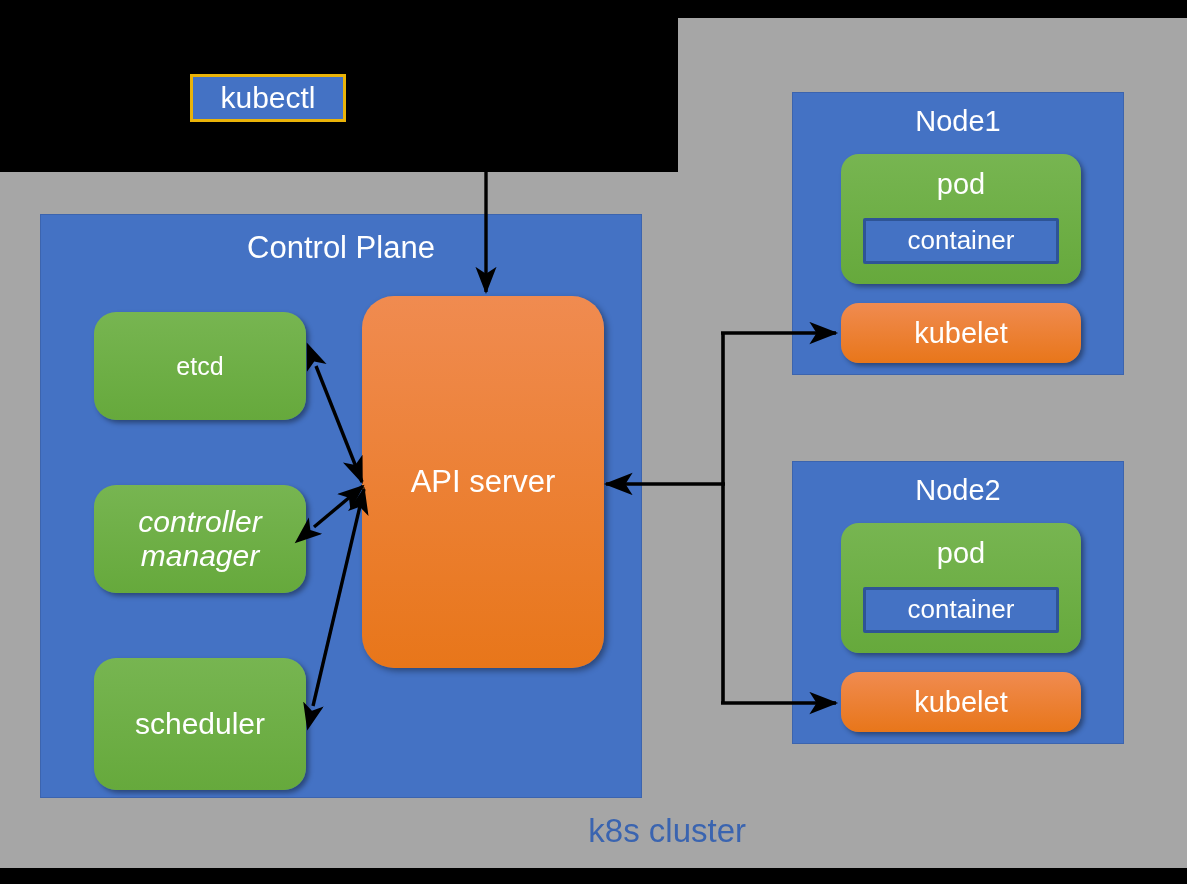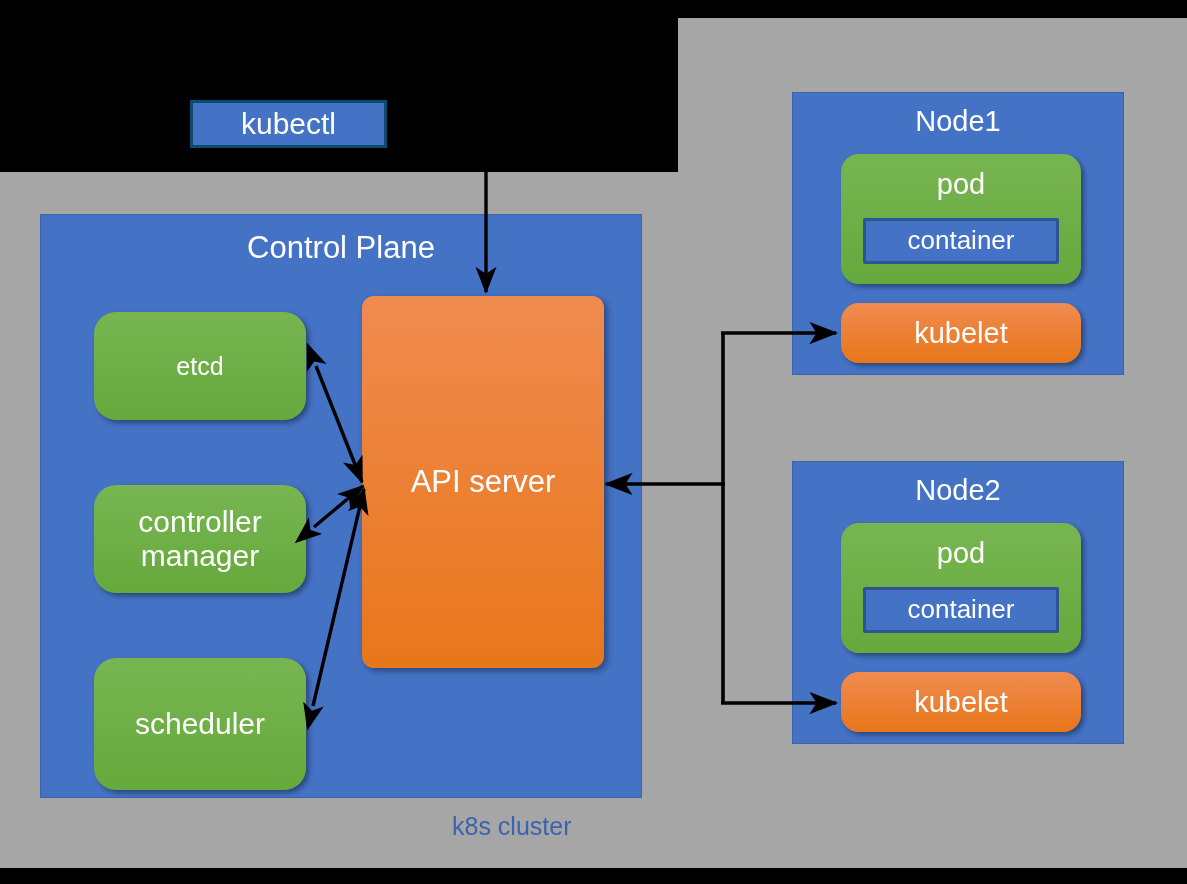--- a/index.html
+++ b/index.html
@@ -42,26 +42,25 @@
     align-items: center;
     justify-content: center;
     color: #FFFFFF;
     text-align: center;
     line-height: 1.12;
   }
 
   .kubectl-box {
     left: 190px;
     top: 74px;
-    width: 197px;
+    width: 156px;
     height: 48px;
     background: #4472C4;
-    border: 3px solid #0c4a6e;
+    border: 3px solid #eab308;
     font-size: 30px;
-    margin-top: 26px;
   }
 
   .control-plane {
     left: 40px;
     top: 214px;
     width: 602px;
     height: 584px;
     background: #4472C4;
     border: 1px solid #3C64AE;
     align-items: flex-start;
@@ -85,30 +84,30 @@
 
   .green-box {
     background: linear-gradient(180deg, #77B551 0%, #66A93C 100%);
     border-radius: 22px;
     box-shadow: 3px 3px 5px rgba(0,0,0,0.38);
     font-size: 29px;
   }
   .green-box.rounded-sm { border-radius: 18px; }
 
   .etcd-box       { left: 94px;  top: 312px; width: 212px; height: 108px; font-size: 25px; }
-  .ctrlmgr-box    { left: 94px;  top: 485px; width: 212px; height: 108px; font-size: 30px; }
+  .ctrlmgr-box    { left: 94px;  top: 485px; width: 212px; height: 108px; font-size: 30px; font-style: italic; }
   .scheduler-box  { left: 94px;  top: 658px; width: 212px; height: 132px; font-size: 30px; }
 
   .api-box {
     left: 362px;
     top: 296px;
     width: 242px;
     height: 372px;
     background: linear-gradient(180deg, #F08B50 0%, #E8761A 100%);
-    border-radius: 12px;
+    border-radius: 32px;
     box-shadow: 3px 3px 6px rgba(0,0,0,0.38);
     font-size: 31px;
   }
 
   .pod-box {
     width: 240px;
     height: 130px;
     align-items: flex-start;
     justify-content: center;
     padding-top: 14px;
@@ -134,26 +133,26 @@
     background: linear-gradient(180deg, #F08B50 0%, #E8761A 100%);
     border-radius: 18px;
     box-shadow: 3px 3px 5px rgba(0,0,0,0.38);
     font-size: 29px;
   }
   .kubelet1 { left: 841px; top: 303px; }
   .kubelet2 { left: 841px; top: 672px; }
 
   .cluster-label {
     position: absolute;
-    left: 452px;
+    left: 436px;
     top: 812px;
     width: 310px;
-    text-align: left;
+    text-align: right;
     color: #3A64B0;
-    font-size: 25px;
+    font-size: 33px;
   }
 
   svg.arrows {
     position: absolute;
     left: 0;
     top: 0;
     width: 1187px;
     height: 884px;
     pointer-events: none;
   }

